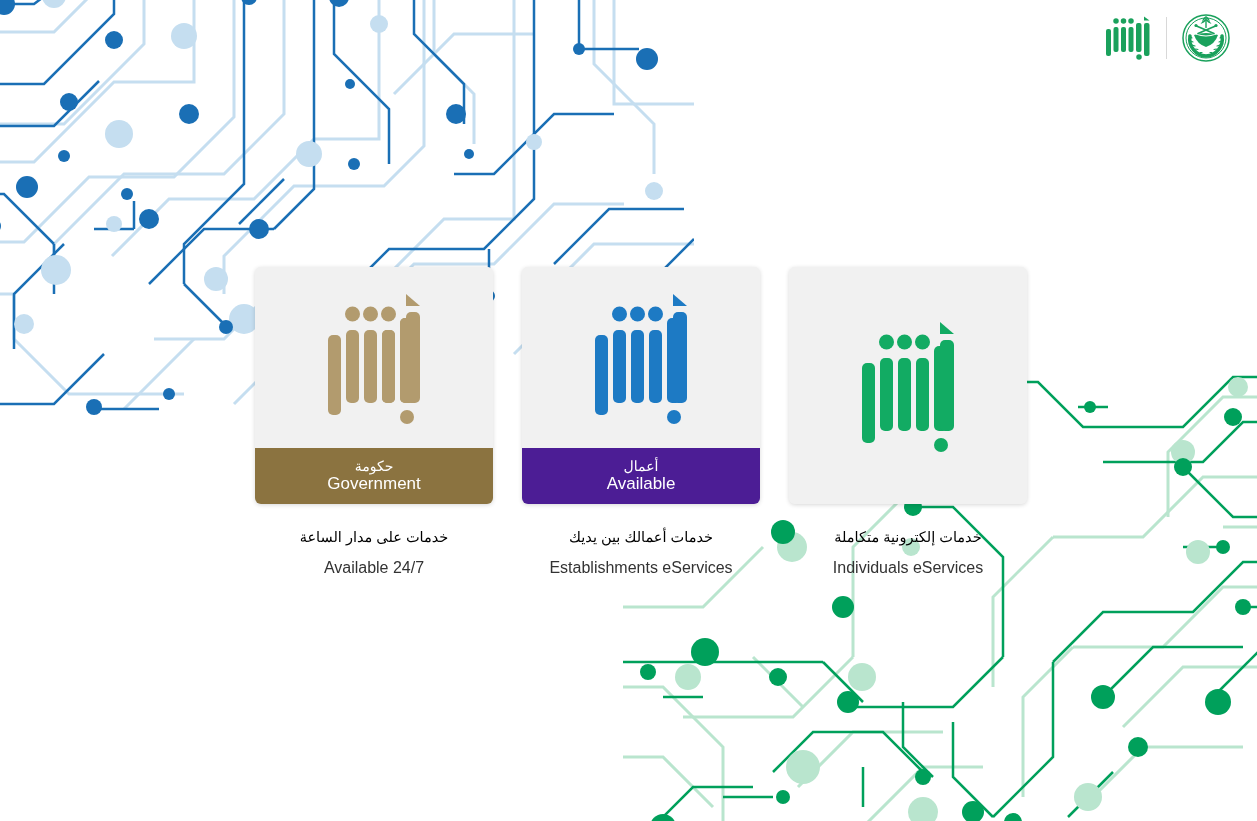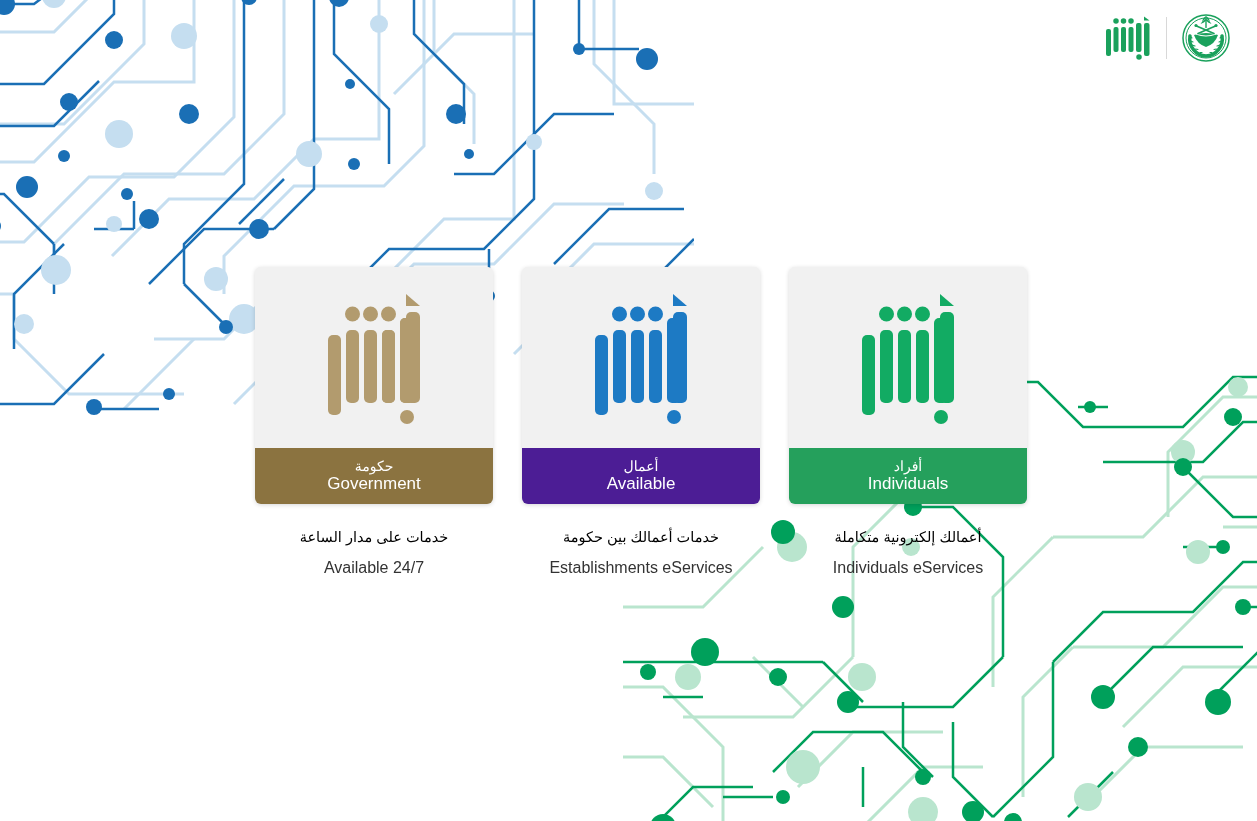--- a/index.html
+++ b/index.html
@@ -407,21 +407,21 @@
               <path d="M80 16 L80 4 L94 16 Z"></path>
             </g>
           </svg>
         </div>
         <div class="card-banner" style="background:#4c1d95">
           <span class="banner-ar">أعمال</span>
           <span class="banner-en">Available</span>
         </div>
       </div>
       <div class="caption">
-        <div class="caption-ar">خدمات أعمالك بين حكومة</div>
+        <div class="caption-ar">خدمات أعمالك بين يديك</div>
         <div class="caption-en">Establishments eServices</div>
       </div>
     </div>
 
     <div class="card-wrap">
       <div class="card">
         <div class="card-logo-area">
           <svg width="96" height="135" viewBox="0 0 96 135" xmlns="http://www.w3.org/2000/svg">
             <g fill="#12AB63">
               <rect x="2" y="45" width="13" height="80" rx="5"></rect>
@@ -431,25 +431,21 @@
               <rect x="74" y="28" width="14" height="85" rx="5"></rect>
               <circle cx="26.5" cy="24" r="7.5"></circle>
               <circle cx="44.5" cy="24" r="7.5"></circle>
               <circle cx="62.5" cy="24" r="7.5"></circle>
               <circle cx="81" cy="127" r="7"></circle>
               <rect x="80" y="22" width="14" height="91" rx="5"></rect>
               <path d="M80 16 L80 4 L94 16 Z"></path>
             </g>
           </svg>
         </div>
-        <div class="card-banner" style="background:#25A05C">
-          <span class="banner-ar">أفراد</span>
-          <span class="banner-en">Individuals</span>
-        </div>
       </div>
       <div class="caption">
-        <div class="caption-ar">أعمالك إلكترونية متكاملة</div>
+        <div class="caption-ar">خدمات إلكترونية متكاملة</div>
         <div class="caption-en">Individuals eServices</div>
       </div>
     </div>
 
   </div>
 </div>
 
 </body></html>

